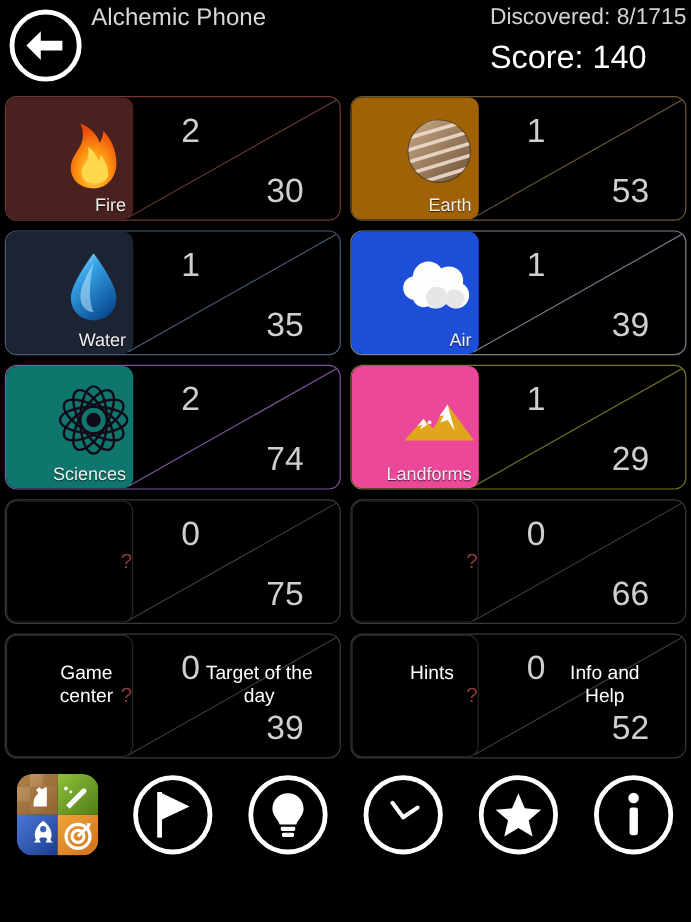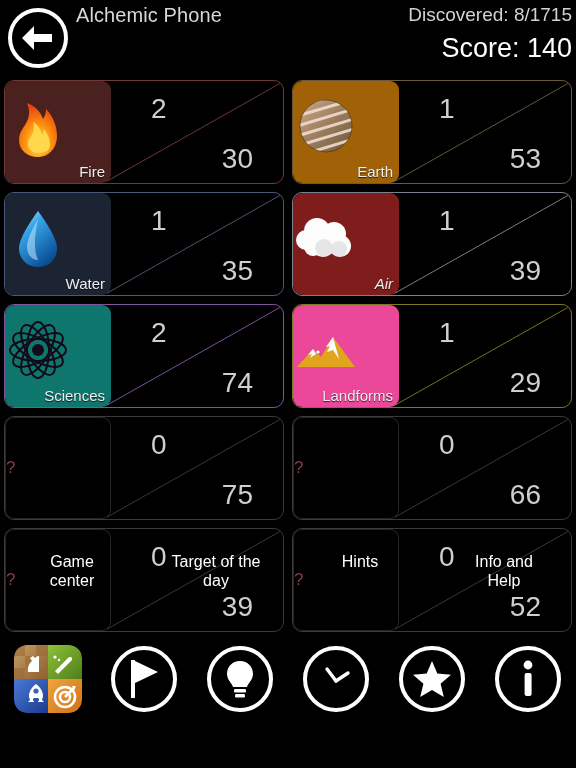--- a/index.html
+++ b/index.html
@@ -24,21 +24,21 @@
   .title-block{ position:absolute; left:76px; top:0; }
   .app-name{
     font-size:20px; color:#d8d8d8; line-height:30px; font-weight:400;
     letter-spacing:.1px;
   }
   .page-title{
     font-size:28px; color:#fff; line-height:36px; font-weight:400;
     letter-spacing:.2px;
   }
   .header-right{
-    position:absolute; right:4px; top:0; text-align:right;
+    position:absolute; right:4px; top:0; text-align:left;
   }
   .discovered{
     font-size:19px; color:#d2d2d2; line-height:30px; white-space:nowrap;
   }
   .score{
     font-size:27px; color:#fff; line-height:36px; white-space:nowrap;
   }
 
   
   .grid{
@@ -65,21 +65,21 @@
     position:absolute; right:0; top:0; width:178px; height:100%;
     overflow:hidden; pointer-events:none;
   }
   .slash svg{ display:block; width:100%; height:100%; }
 
   .tile{
     position:relative;
     width:106px; height:100%;
     border-radius:9px;
     flex:0 0 106px;
-    display:flex; align-items:center; justify-content:flex-start;
+    display:flex; align-items:center; justify-content:flex-end;
     overflow:hidden;
   }
   .tile-label{
     position:absolute; right:6px; bottom:3px;
     font-size:15px; color:#efefef;
     text-shadow:0 1px 1px rgba(0,0,0,.75);
     white-space:nowrap;
   }
   .tile-label.locked{
     position:static; color:#8a3b3b; font-size:17px;
@@ -244,21 +244,21 @@
               <line x1="2" y1="108" x2="176" y2="2" stroke="#4a5a75" stroke-width="1"></line>
             </svg>
           </div>
           <div class="num-top">1</div>
           <div class="num-bot">35</div>
         </div>
       </div>
         </div>
         <div class="cell">
       <div class="card" style="border-color:#7c818e">
-        <div class="tile" style="background:#7f1d1d;font-style:italic;">
+        <div class="tile" style="background:#1d4ed8;">
           <div class="tile-icon"><svg width="66" height="66" viewBox="0 0 66 66">
                   <g fill="#fdfdfd">
         <circle cx="24" cy="24" r="13"></circle>
                     <circle cx="41" cy="27" r="12"></circle>
         <circle cx="13" cy="33" r="10"></circle>
                     <circle cx="30" cy="38" r="12"></circle>
         <circle cx="47" cy="39" r="11"></circle>
                     <circle cx="20" cy="40" r="9"></circle>
         </g>
         <g fill="#d4d4d8" opacity=".55">

